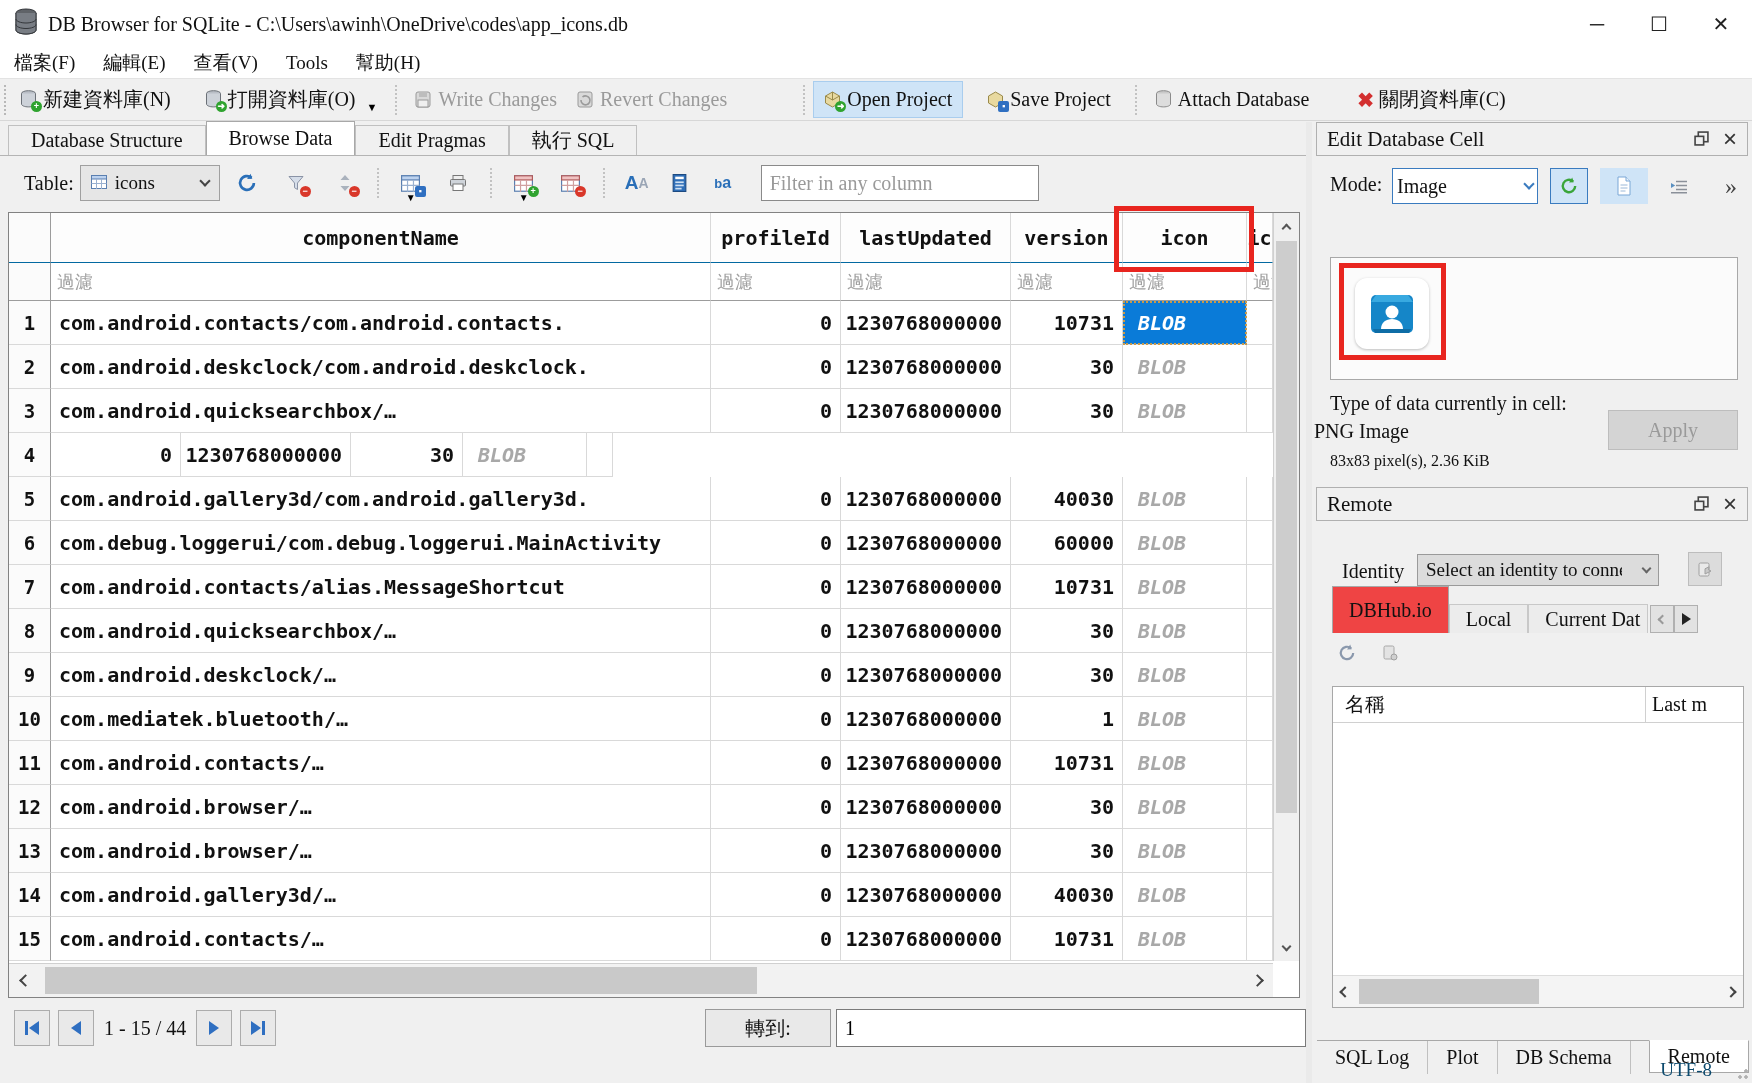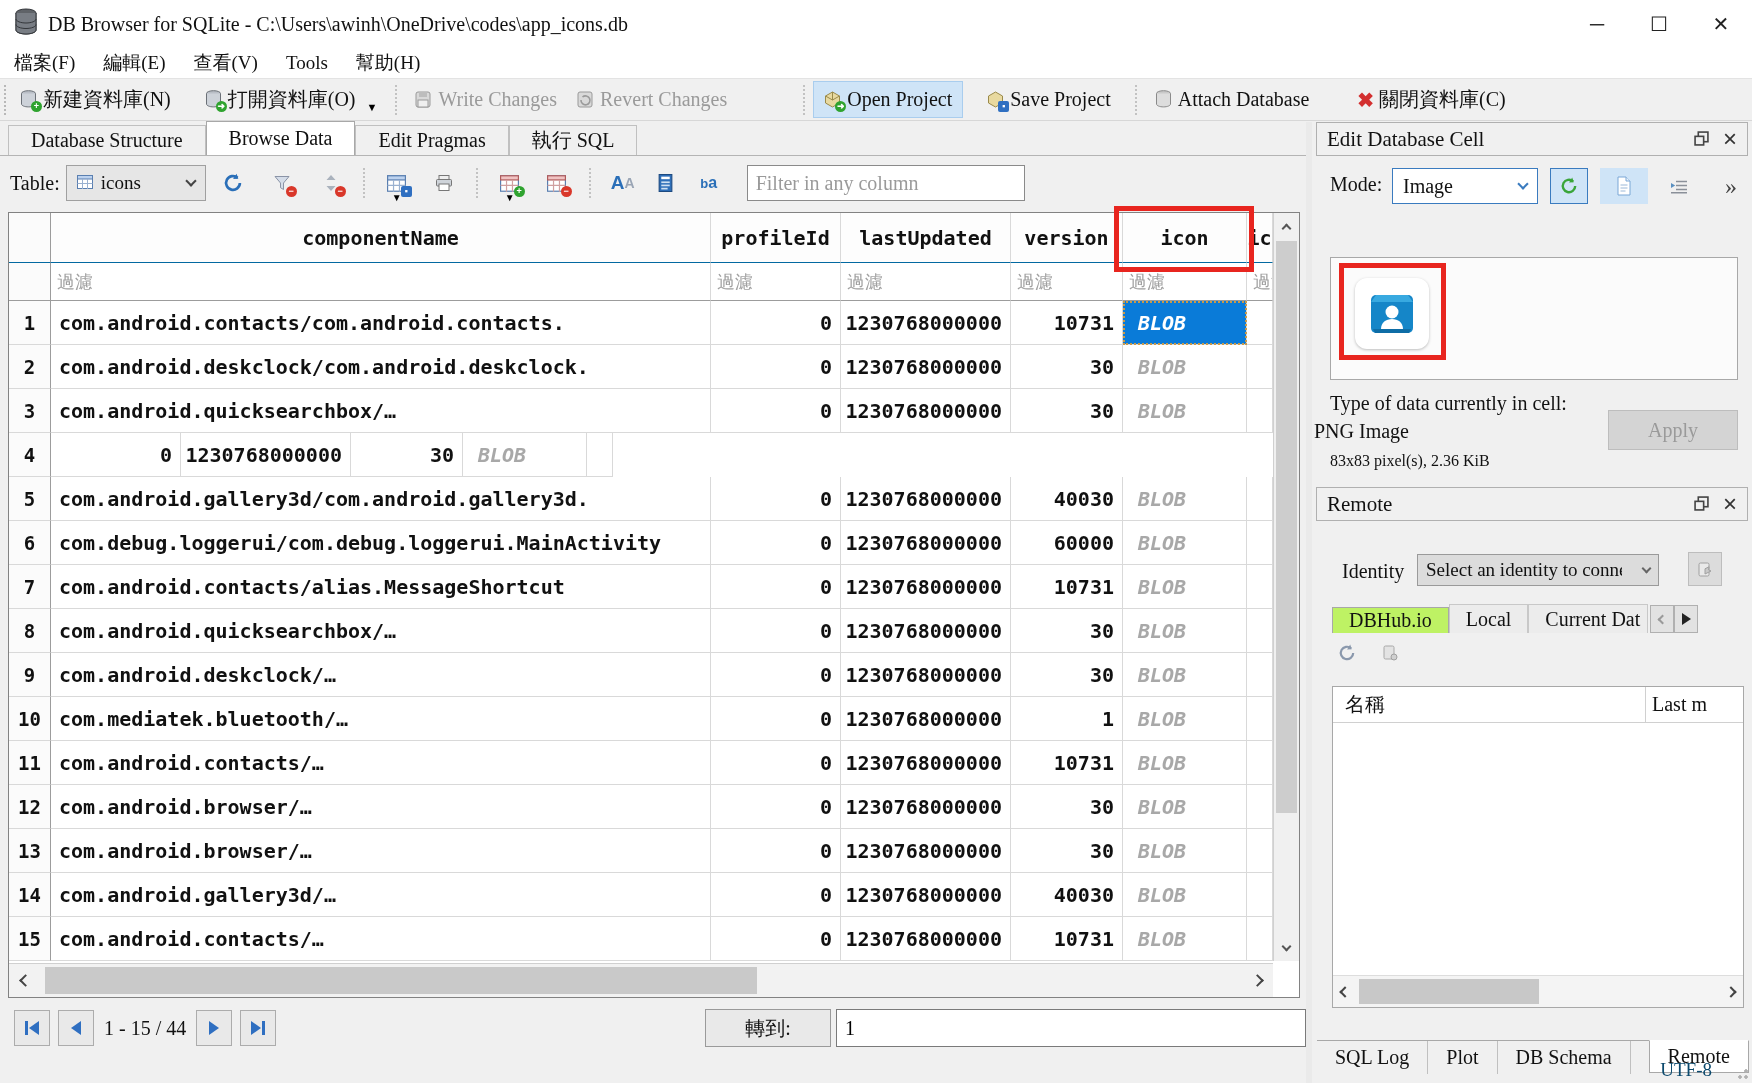--- a/index.html
+++ b/index.html
@@ -84,34 +84,34 @@
   .goto-input { position:absolute; left:828px; width:470px; height:38px; border:1px solid #7a7a7a; font-size:20px; padding:0 8px; font-family:"Liberation Serif",serif; }
 
   
   .splitter { position:absolute; left:1306px; top:122px; width:6px; height:961px; background:#eaeaea; }
   .rpanel { position:absolute; left:1312px; top:0; width:440px; height:1083px; }
   .dock-title { position:absolute; left:4px; width:432px; height:34px; background:#f0f0f0; border:1px solid #b0b0b0; display:flex; align-items:center; padding:0 10px; font-size:21px; }
   .dock-icons { margin-left:auto; display:flex; gap:14px; align-items:center; }
   .close-x { font-size:24px; line-height:20px; color:#333; font-family:"Liberation Sans",sans-serif; }
   .mode-row { position:absolute; left:0; top:168px; width:440px; height:38px; }
   .mode-lbl { position:absolute; left:18px; top:5px; font-size:20px; }
-  .mode-combo { position:absolute; left:80px; top:0; width:146px; height:36px; border:1px solid #3a7bbf; background:#fff; display:flex; align-items:center; padding:0 10px; font-size:20px; }
+  .mode-combo { position:absolute; left:80px; top:0; width:146px; height:36px; border:1px solid #3a7bbf; background:#fff; display:flex; align-items:center; padding:0 4px; font-size:20px; }
   .sq-btn { position:absolute; top:0; height:36px; display:flex; align-items:center; justify-content:center; }
   .preview { position:absolute; left:18px; top:257px; width:408px; height:123px; background:#fbfbfb; border:1px solid #a8a8a8; }
   .icon-card { position:absolute; left:43px; top:278px; width:74px; height:71px; background:#fff; border-radius:12px; box-shadow:0 1px 3px rgba(0,0,0,.25); display:flex; align-items:center; justify-content:center; }
   .type-lbl { position:absolute; left:18px; top:392px; font-size:20px; }
   .type-val { position:absolute; left:2px; top:420px; font-size:20px; }
   .size-lbl { position:absolute; left:18px; top:452px; font-size:16px; }
   .apply-btn { position:absolute; left:296px; top:410px; width:130px; height:40px; background:#d4d4d4; border:1px solid #bdbdbd; color:#9a9a9a; display:flex; align-items:center; justify-content:center; font-size:20px; }
   .idn-lbl { position:absolute; left:30px; top:560px; font-size:20px; }
   .idn-combo { position:absolute; left:105px; top:554px; width:242px; height:32px; background:#dcdcdc; border:1px solid #9a9a9a; display:flex; align-items:center; padding:0 8px; font-size:19px; overflow:hidden; white-space:nowrap; }
   .idn-btn { position:absolute; left:376px; top:552px; width:34px; height:34px; background:#dcdcdc; border:1px solid #bdbdbd; display:flex; align-items:center; justify-content:center; }
   .rtabs { position:absolute; left:20px; top:600px; width:410px; height:33px; display:flex; align-items:flex-end; }
   .rtab { height:29px; padding:0 16px; display:flex; align-items:center; font-size:20px; background:#ececec; border:1px solid #c8c8c8; border-bottom:none; white-space:nowrap; overflow:hidden; }
-  .rtab.active { background:#bef264; height:26px; border-color:#a8a8a8; }
+  .rtab.active { background:#ef4444; height:47px; border-color:#a8a8a8; }
   .rtab.clip { max-width:120px; }
   .spin { width:24px; height:28px; background:#e2e2e2; border:1px solid #b0b0b0; display:flex; align-items:center; justify-content:center; font-size:13px; }
   .rtool { position:absolute; left:26px; top:644px; display:flex; gap:26px; }
   .rlist { position:absolute; left:20px; top:686px; width:412px; height:322px; background:#fff; border:1px solid #a8a8a8; }
   .rlist-hdr { height:36px; border-bottom:1px solid #d0d0d0; display:flex; font-size:20px; }
   .rlist-hscroll { position:absolute; left:0; bottom:0; width:410px; height:32px; background:#f4f4f4; border-top:1px solid #ddd; }
   .rthumb { position:absolute; left:26px; top:3px; width:180px; height:25px; background:#c8c8c8; }
 
   
   .btabs { position:absolute; left:5px; top:1040px; width:432px; height:34px; border-top:1px solid #a8a8a8; display:flex; }
@@ -222,21 +222,21 @@
   </div>
 
   <div class="tabbar">
     <div class="tab">Database Structure</div>
     <div class="tab active">Browse Data</div>
     <div class="tab">Edit Pragmas</div>
     <div class="tab">執行 SQL</div>
   </div>
 
   <div class="controls">
-    <span class="lbl" style="margin-left:10px;">Table:</span>
+    <span class="lbl" style="margin-left:24px;">Table:</span>
     <div class="combo" style="margin-left:6px; width:140px;">
       <span><svg width="16" height="14" viewBox="0 0 16 14">
             <rect x="0.5" y="0.5" width="15" height="13" fill="#fff" stroke="#5a7fb0"></rect>
             <rect x="0.5" y="0.5" width="15" height="3.5" fill="#bcd2ef" stroke="#5a7fb0"></rect>
             <path d="M5.5 4v10M10.5 4v10M0.5 8.5h15" stroke="#9ab1d0"></path>
           </svg></span>
       <span>icons</span>
       <span class="chev down" style="margin-left:auto;"></span>
     </div>
     <span class="gicon" style="margin-left:16px;">

